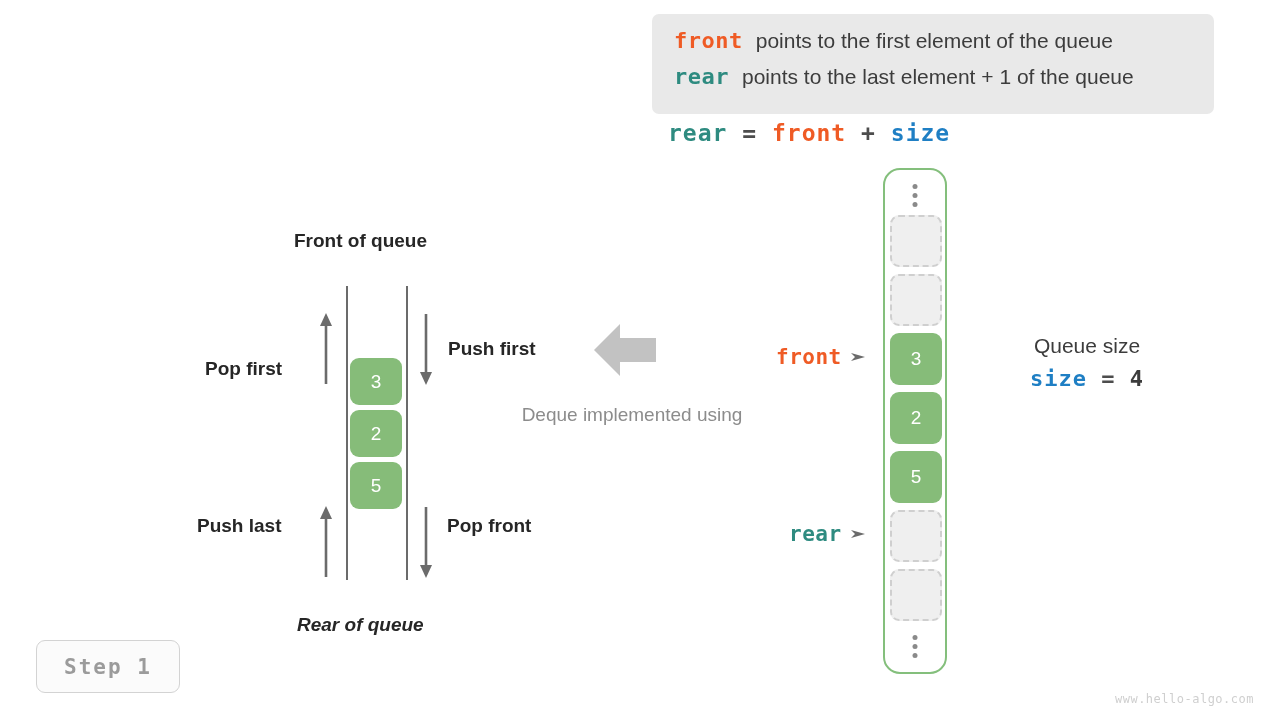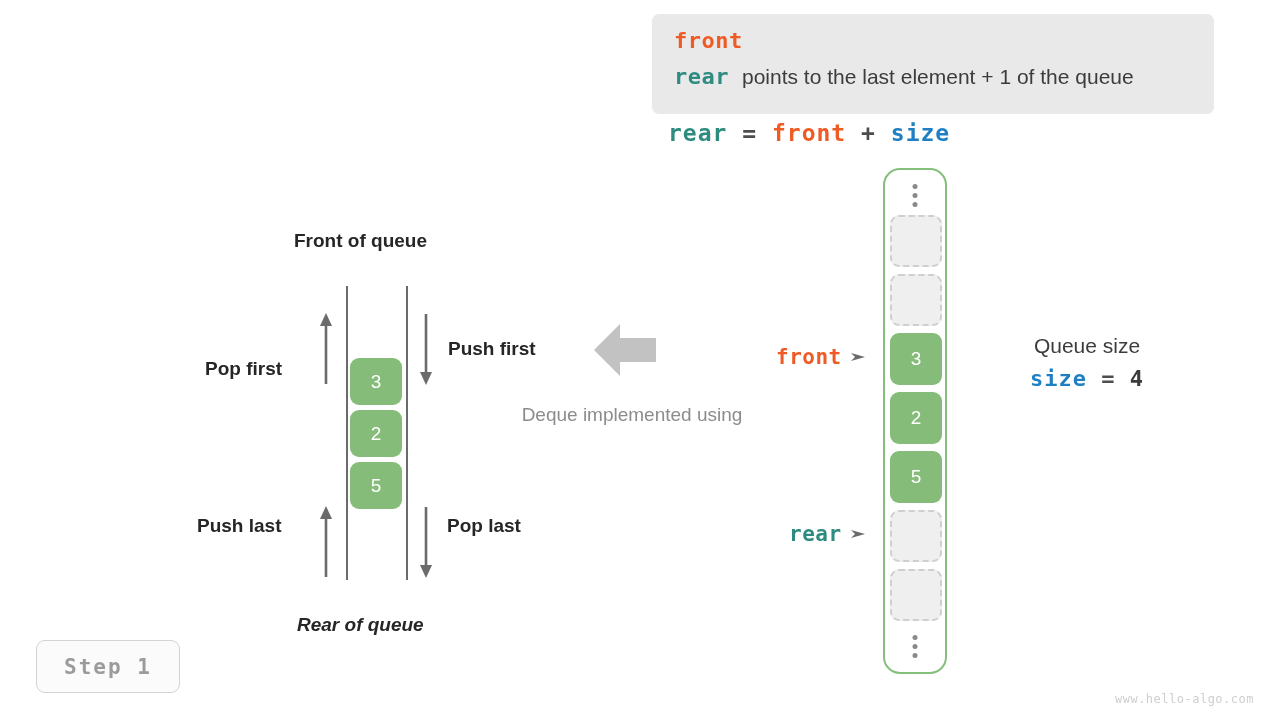--- a/index.html
+++ b/index.html
@@ -253,20 +253,21 @@
     color: #cfcfcf;
     letter-spacing: 0.5px;
   }
 </style>
 </head>
 <body>
 
 <div class="abs" id="legend-box">
   <div class="legend-line">
     <span class="legend-key front">front</span>
+    <span class="legend-desc">points to the first element of the queue</span>
   </div>
   <div class="legend-line">
     <span class="legend-key rear">rear</span>
     <span class="legend-desc">points to the last element + 1 of the queue</span>
   </div>
 </div>
 
 <div class="abs mono" id="formula">
   <span class="t-rear">rear</span>
   <span class="t-op">=</span>
@@ -311,21 +312,21 @@
 <div class="abs v-arrow" id="arrow-pop-last">
   <svg width="14" height="74" viewBox="0 0 14 74">
     <line x1="7" y1="2" x2="7" y2="62" stroke="#6b6b6b" stroke-width="2.6"></line>
     <path d="M7 73 L13 60 L1 60 Z" fill="#6b6b6b"></path>
   </svg>
 </div>
 
 <div class="abs op-label" id="label-pop-first">Pop first</div>
 <div class="abs op-label" id="label-push-first">Push first</div>
 <div class="abs op-label" id="label-push-last">Push last</div>
-<div class="abs op-label" id="label-pop-last">Pop last</div>
+<div class="abs op-label" id="label-pop-last">Pop front</div>
 
 <div class="abs" id="impl-arrow">
   <svg width="62" height="56" viewBox="0 0 62 56">
     <path d="M0 28 L26 2 L26 16 L62 16 L62 40 L26 40 L26 54 Z" fill="#c2c2c2"></path>
   </svg>
 </div>
 
 <div class="abs" id="impl-caption">
   <div>Deque implemented using</div>
 </div>

